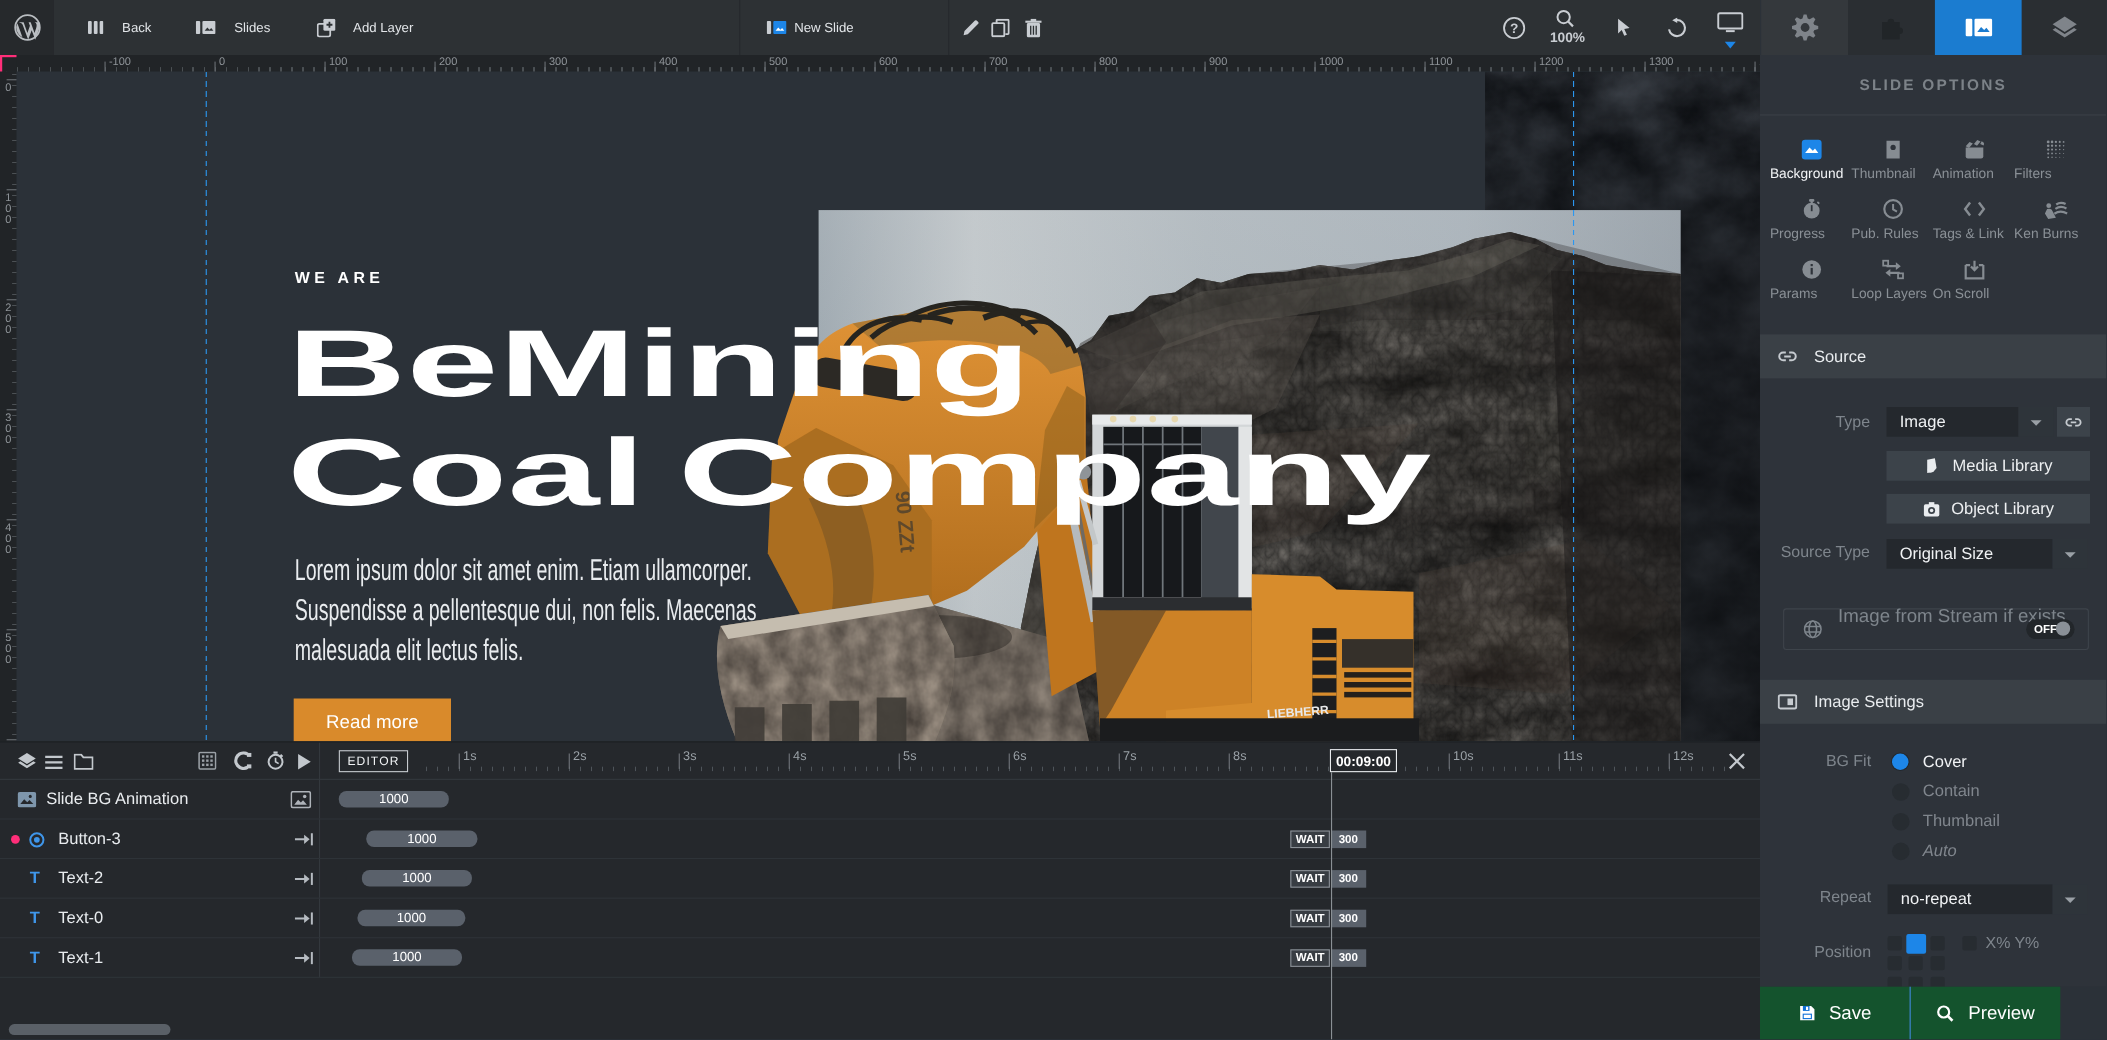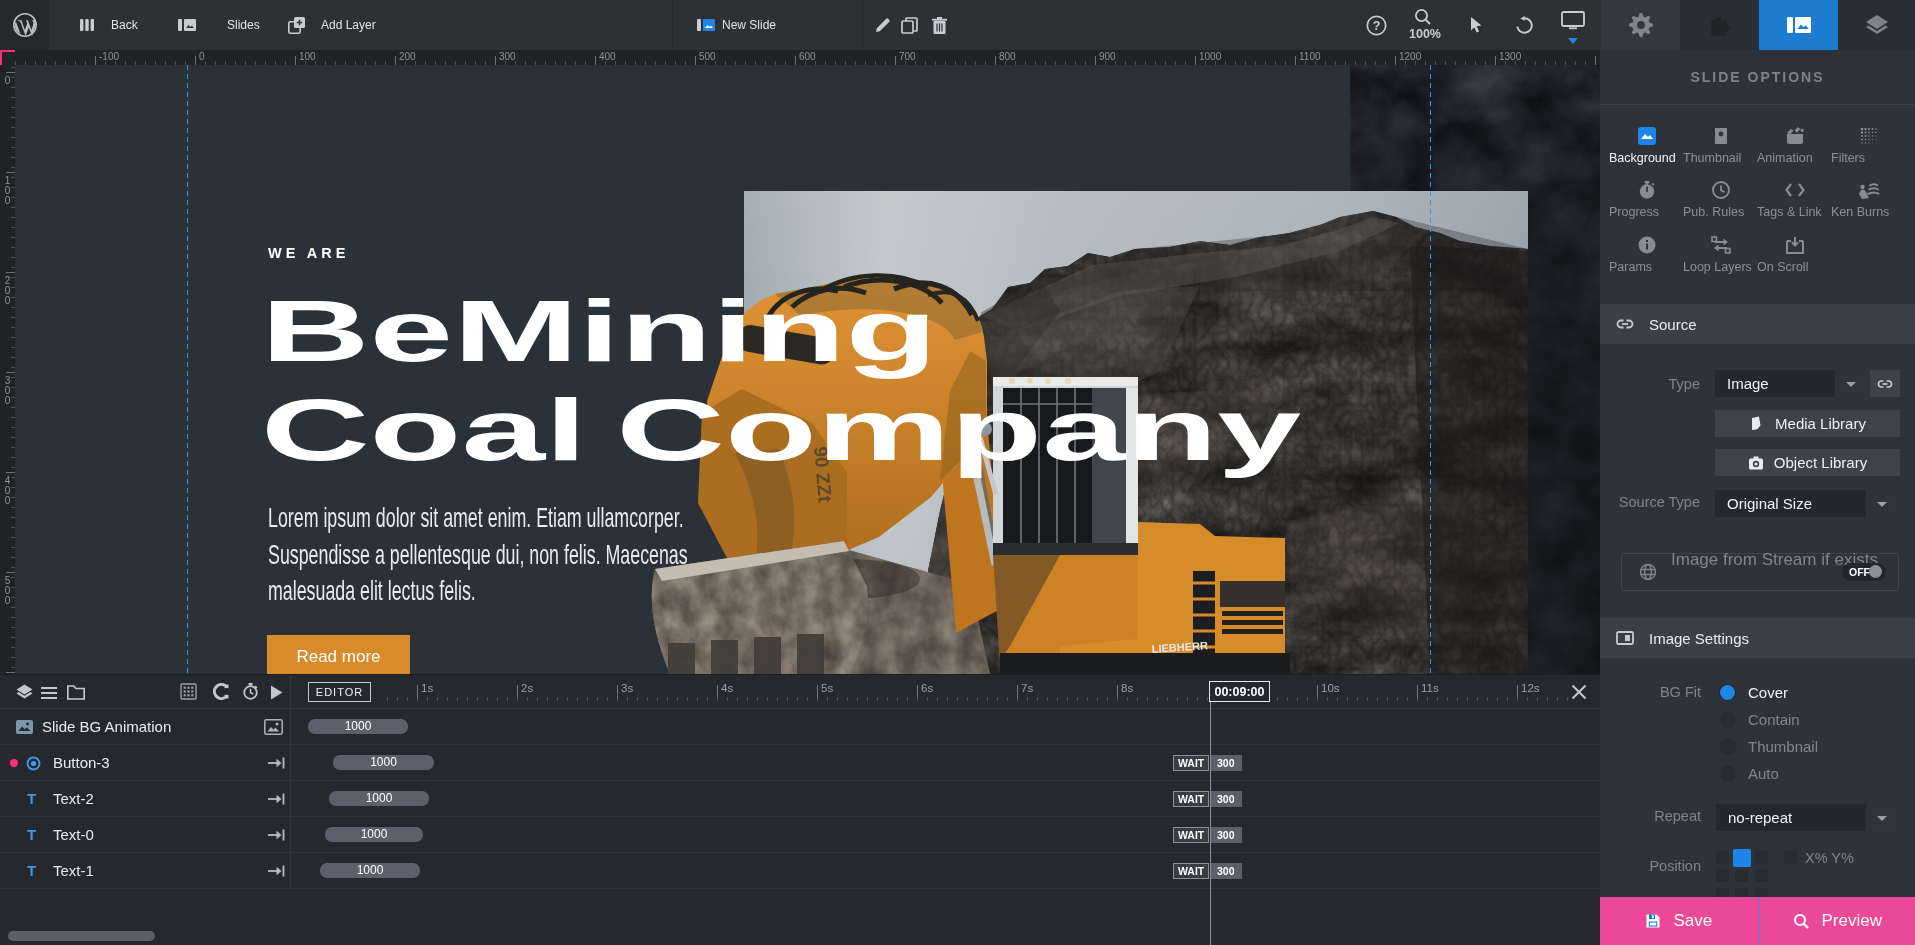--- a/index.html
+++ b/index.html
@@ -80,21 +80,21 @@
   .ddarrow:after { content:""; position:absolute; left:11px; top:12px; border:5px solid transparent;
                    border-top-color:#9aa0a6; }
   .sbtn { position:absolute; left:115px; width:185px; height:27px; background:#3c434a; color:#eef0f2;
           font-size:15px; display:flex; align-items:center; justify-content:center; }
   .radio { position:absolute; width:16px; height:16px; border-radius:50%; background:#272c31; }
   .radio.on { background:#1d86e8; width:15px; height:15px; box-shadow:0 0 0 1px #23282d; }
   .rlbl { position:absolute; font-size:15px; color:#80868d; }
   .chk { position:absolute; width:13px; height:13px; background:#272c31; border-radius:2px; }
   .chk.on { background:#1d86e8; width:18px; height:18px; }
 
-  #savebar { position:absolute; left:1600px; top:897px; width:316px; height:48px; background:#ec4899;
+  #savebar { position:absolute; left:1600px; top:897px; width:273px; height:48px; background:#14532d;
              display:flex; color:#fff; font-size:17px; }
   #savebar .half { flex:1; display:flex; align-items:center; justify-content:center; gap:12px; }
   #savebar .half.sv { border-right:1px solid #4189de; }
 </style>
 </head>
 <body>
 <div id="stage">
 
   <div id="canvas">
 
@@ -347,21 +347,21 @@
         </svg>
       </div>
       <div class="abs" style="left:1561px;top:11px;">
         <svg width="24" height="19" viewBox="0 0 24 19">
           <rect x="1" y="1" width="22" height="14" rx="1.5" fill="none" stroke="#c9cdd2" stroke-width="1.8"></rect>
           <rect x="8" y="16.4" width="8" height="1.8" fill="#c9cdd2"></rect>
         </svg>
       </div>
       <div class="abs" style="left:1568px;top:38px;width:0;height:0;border:5px solid transparent;border-top:6px solid #1d86e8;"></div>
     <div class="tbtn" style="left:111px;">Back</div>
-    <div class="tbtn" style="left:227px;">Slides</div>
+    <div class="tbtn" style="left:213px;">Slides</div>
     <div class="tbtn" style="left:321px;">Add Layer</div>
     <div class="tbtn" style="left:722px;">New Slide</div>
   <div class="abs" style="left:1601px;top:0;width:79px;height:50px;background:#34383c;display:flex;align-items:center;justify-content:center;">
         <svg width="26" height="26" viewBox="0 0 26 26">
           <path d="M24.93,11.68 L24.93,14.32 L21.26,15.40 L20.54,17.14 L22.37,20.50 L20.50,22.37 L17.14,20.54 L15.40,21.26 L14.32,24.93 L11.68,24.93 L10.60,21.26 L8.86,20.54 L5.50,22.37 L3.63,20.50 L5.46,17.14 L4.74,15.40 L1.07,14.32 L1.07,11.68 L4.74,10.60 L5.46,8.86 L3.63,5.50 L5.50,3.63 L8.86,5.46 L10.60,4.74 L11.68,1.07 L14.32,1.07 L15.40,4.74 L17.14,5.46 L20.50,3.63 L22.37,5.50 L20.54,8.86 L21.26,10.60 Z" fill="#7f848a"></path>
           <circle cx="13" cy="13" r="4" fill="#34383c"></circle>
         </svg>
       </div>
 <div class="abs" style="left:1680px;top:0;width:79px;height:50px;background:#2a2e32;display:flex;align-items:center;justify-content:center;">
         <svg width="26" height="26" viewBox="0 0 26 26">
@@ -781,21 +781,21 @@
           <rect x="9" y="6" width="5" height="6" fill="#c6cbd0"></rect>
         </svg>Image Settings</div>
       <div class="flabel" style="left:0;width:101px;top:634px;text-align:right;">BG Fit</div>
       <div class="radio on" style="left:120px;top:635px;"></div>
       <div class="rlbl" style="left:148px;top:634px;color:#f0f2f4;">Cover</div>
       <div class="radio " style="left:120px;top:662px;"></div>
       <div class="rlbl" style="left:148px;top:661px;color:#80868d;">Contain</div>
       <div class="radio " style="left:120px;top:689px;"></div>
       <div class="rlbl" style="left:148px;top:688px;color:#80868d;">Thumbnail</div>
       <div class="radio " style="left:120px;top:716px;"></div>
-      <div class="rlbl" style="left:148px;top:715px;color:#80868d;">Auto</div>
+      <div class="rlbl" style="left:148px;top:715px;color:#80868d;font-style:italic;">Auto</div>
       <div class="flabel" style="left:0;width:101px;top:758px;text-align:right;">Repeat</div>
       <div class="dd" style="left:116px;top:754px;width:150px;">no-repeat</div>
       <div class="ddarrow" style="left:266px;top:754px;"></div>
       <div class="flabel" style="left:0;width:101px;top:808px;text-align:right;">Position</div>
       <div class="chk" style="left:116px;top:801px;"></div>
       <div class="chk on" style="left:133px;top:799px;"></div>
       <div class="chk" style="left:155px;top:801px;"></div>
       <div class="chk" style="left:184px;top:801px;"></div>
       <div class="flabel" style="left:205px;top:800px;">X% Y%</div>
       <div class="chk" style="left:116px;top:819px;"></div>

